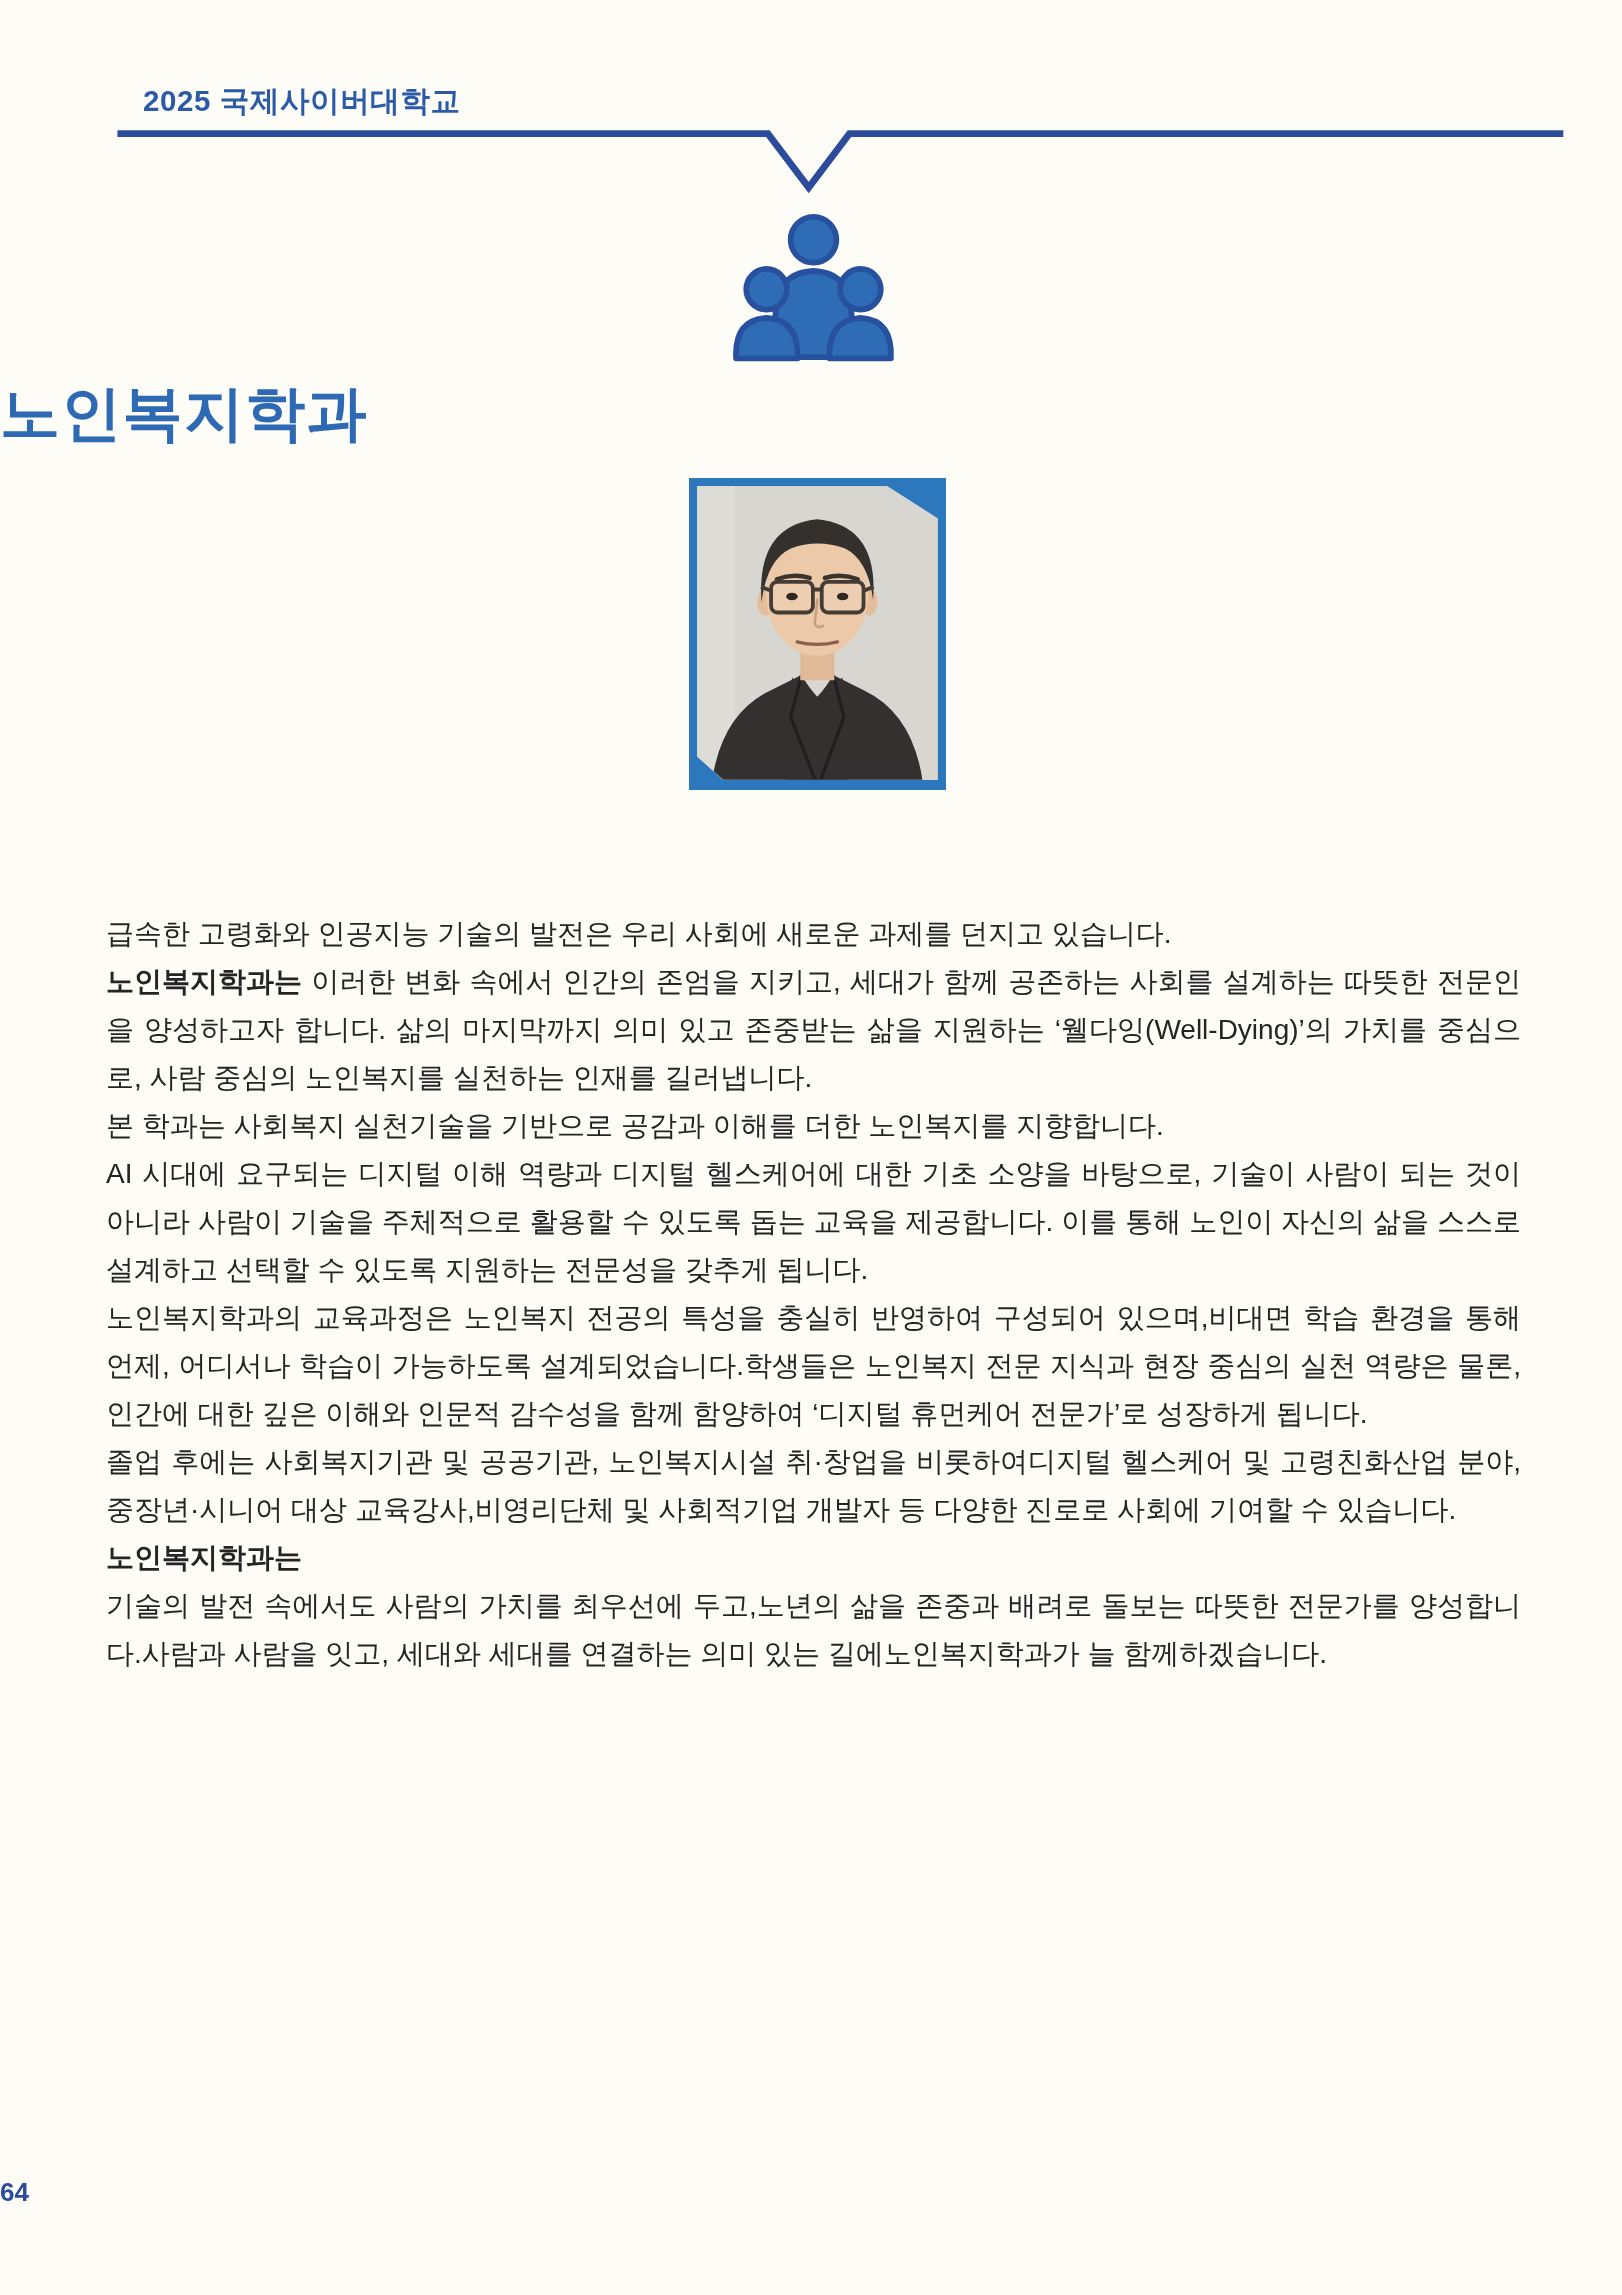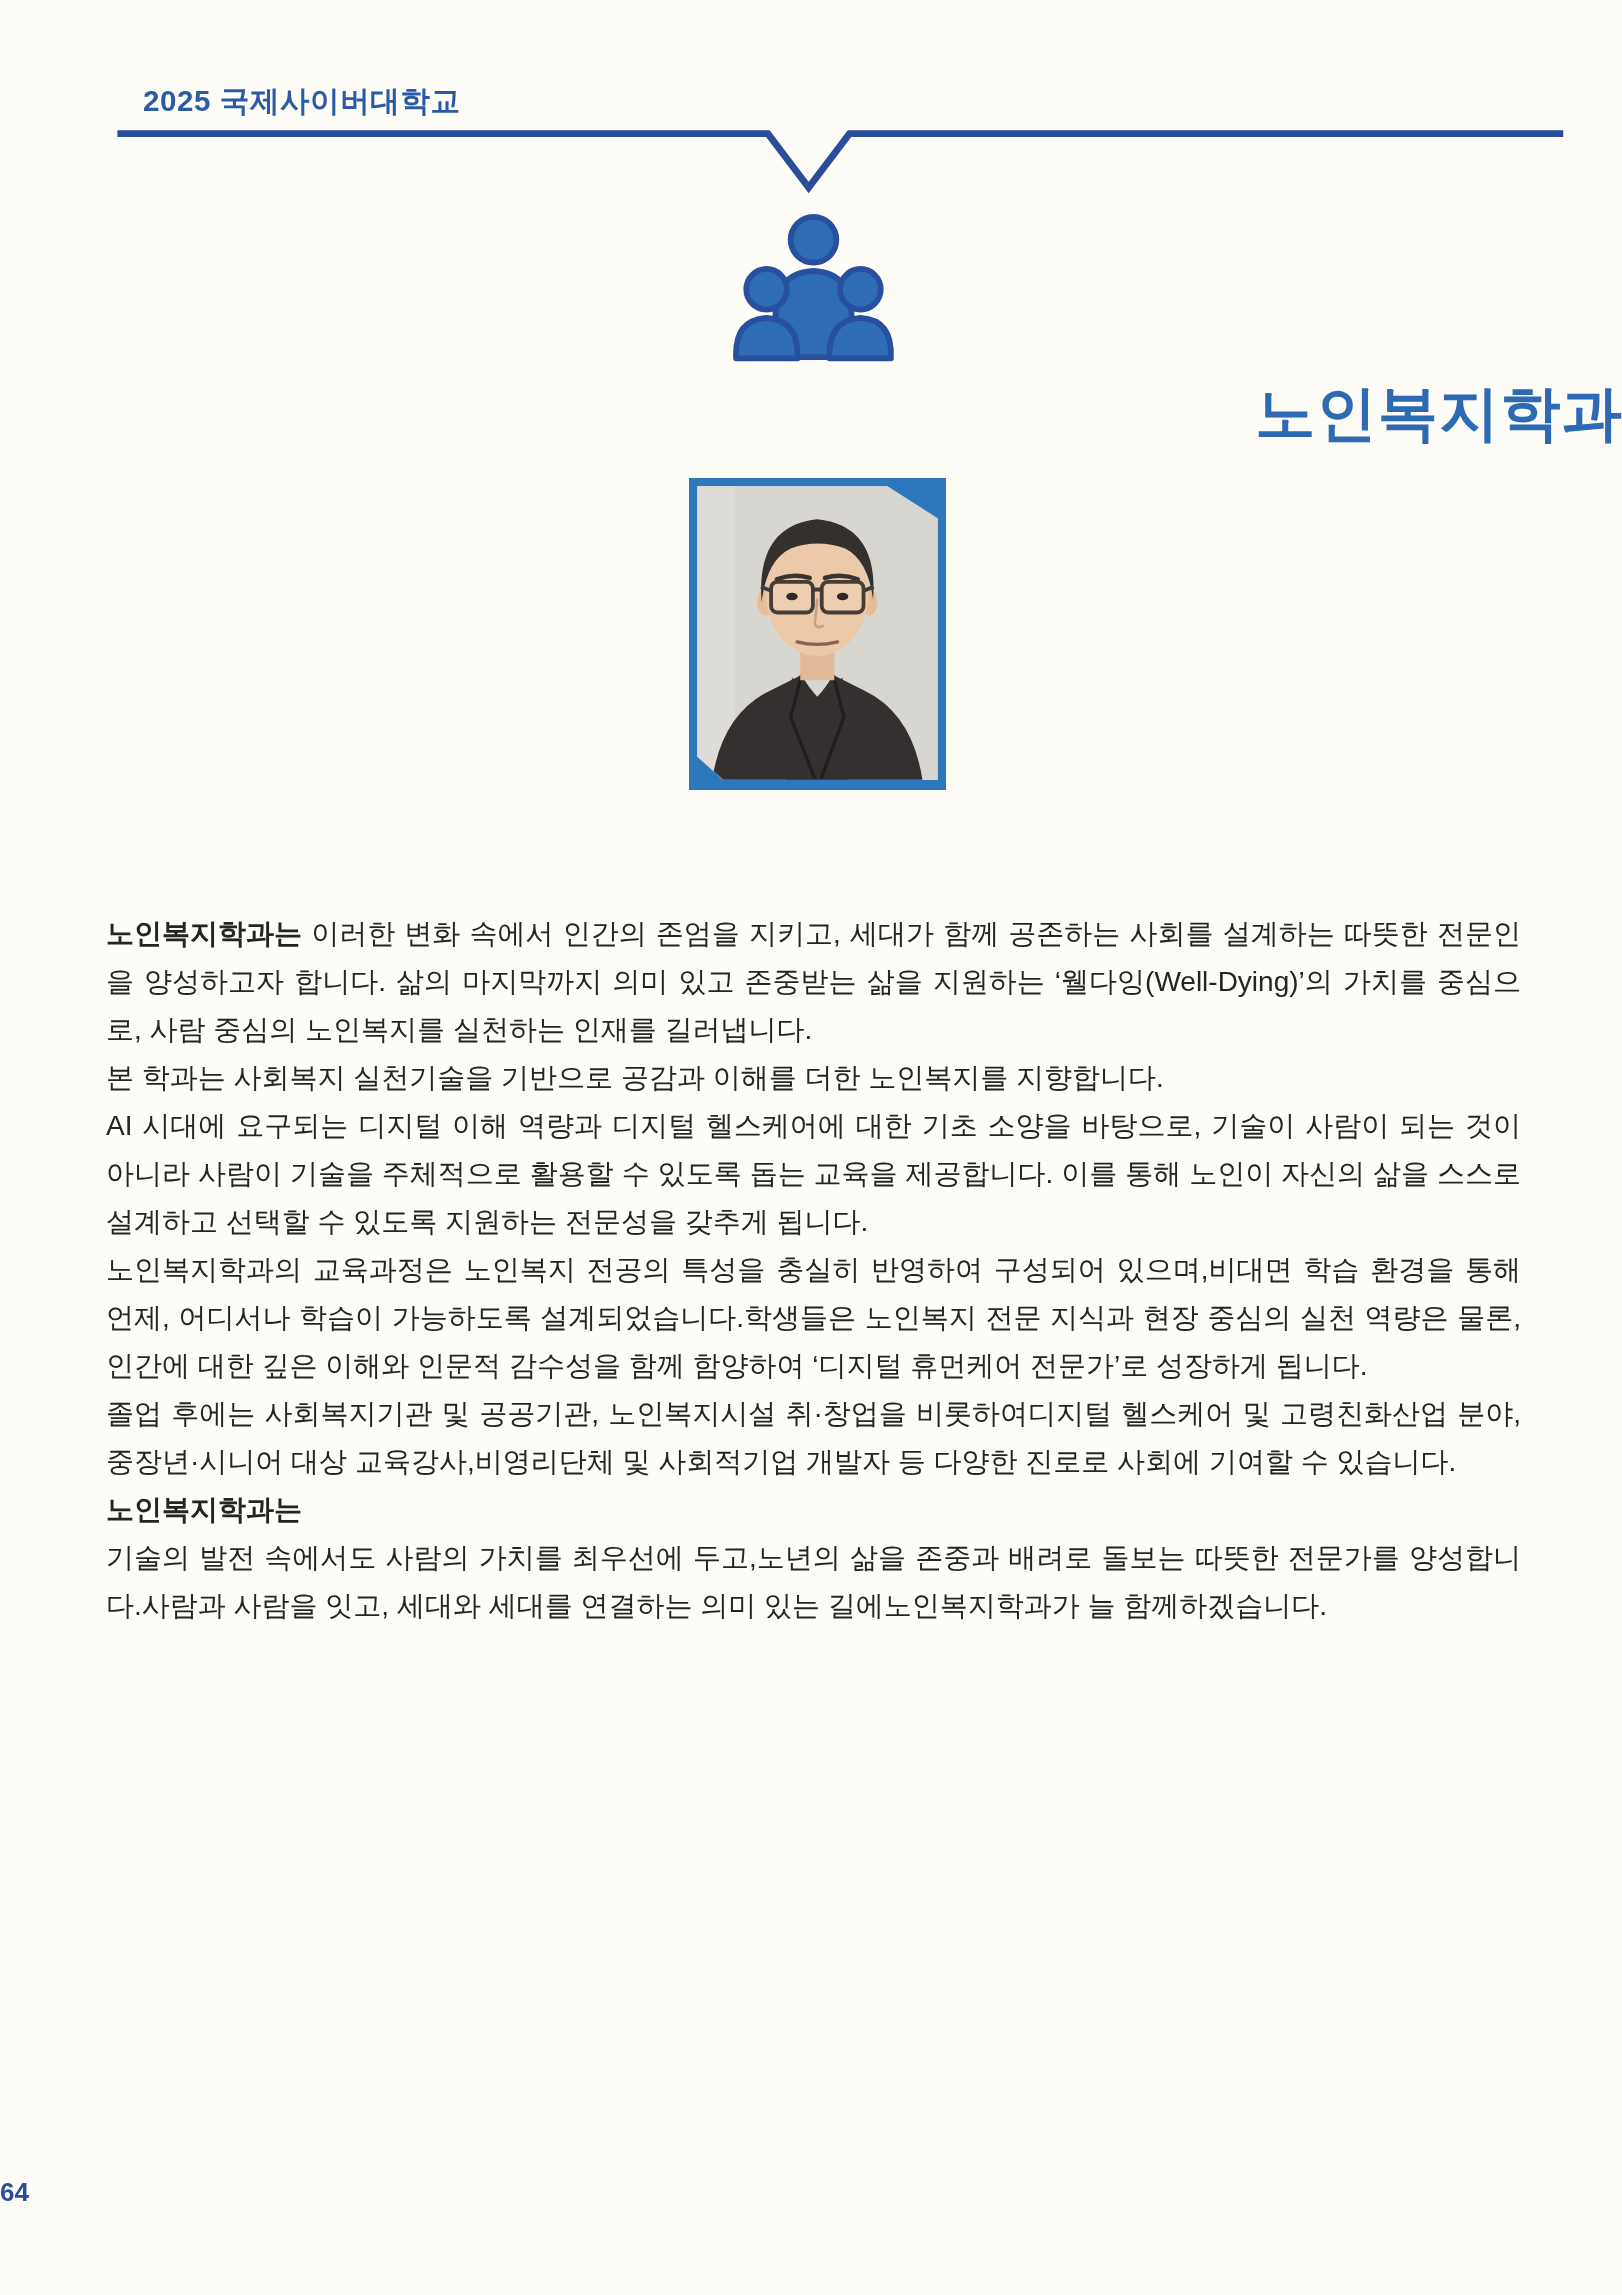--- a/index.html
+++ b/index.html
@@ -15,21 +15,21 @@
     position:absolute;left:115px;top:82px;
     font-size:29.5px;font-weight:700;
     color:var(--header-blue,#2b5ba7);
     letter-spacing:0.6px;
     margin-left:28px;
   }
   .divider-svg{position:absolute;left:0;top:0;width:1623px;height:207px;}
   .people-icon{position:absolute;left:731px;top:210px;width:165px;height:156px;}
   .dept-title{
     position:absolute;left:0;top:374px;width:100%;
-    margin:0;text-align:right;
+    margin:0;text-align:left;
     font-size:60px;font-weight:700;letter-spacing:1.3px;
     color:var(--title-blue,#2e6ab3);
   }
   .photo-frame{
     position:absolute;left:689px;top:478px;width:257px;height:312px;
     background:var(--frame-blue,#2d77bd);
   }
   .photo-inner{
     position:absolute;left:8.2px;top:8.2px;right:8.2px;bottom:10px;
     background:#d7d6d1;
@@ -123,20 +123,21 @@
 
         <path d="M190,178 L186,216 Q190,224 199,219" stroke="#c99f82" stroke-width="4" fill="none" stroke-linecap="round"></path>
 
         <path d="M158,244 Q190,252 222,244" stroke="#8d5f51" stroke-width="5" fill="none" stroke-linecap="round"></path>
       </svg>
     </div>
   </div>
 
 
   <div class="body-text">
+      <p><span>급속한 고령화와 인공지능 기술의 발전은 우리 사회에 새로운 과제를 던지고 있습니다.</span></p>
       <p><b>노인복지학과는</b><span> 이러한 변화 속에서 인간의 존엄을 지키고, 세대가 함께 공존하는 사회를 설계하는 따뜻한 전문인을 양성하고자 합니다. 삶의 마지막까지 의미 있고 존중받는 삶을 지원하는 ‘웰다잉(Well-Dying)’의 가치를 중심으로, 사람 중심의 노인복지를 실천하는 인재를 길러냅니다.</span></p>
       <p><span>본 학과는 사회복지 실천기술을 기반으로 공감과 이해를 더한 노인복지를 지향합니다.</span></p>
       <p><span>AI 시대에 요구되는 디지털 이해 역량과 디지털 헬스케어에 대한 기초 소양을 바탕으로, 기술이 사람이 되는 것이 아니라 사람이 기술을 주체적으로 활용할 수 있도록 돕는 교육을 제공합니다. 이를 통해 노인이 자신의 삶을 스스로 설계하고 선택할 수 있도록 지원하는 전문성을 갖추게 됩니다.</span></p>
       <p><span>노인복지학과의 교육과정은 노인복지 전공의 특성을 충실히 반영하여 구성되어 있으며,비대면 학습 환경을 통해 언제, 어디서나 학습이 가능하도록 설계되었습니다.학생들은 노인복지 전문 지식과 현장 중심의 실천 역량은 물론, 인간에 대한 깊은 이해와 인문적 감수성을 함께 함양하여 ‘디지털 휴먼케어 전문가’로 성장하게 됩니다.</span></p>
       <p><span>졸업 후에는 사회복지기관 및 공공기관, 노인복지시설 취·창업을 비롯하여디지털 헬스케어 및 고령친화산업 분야, 중장년·시니어 대상 교육강사,비영리단체 및 사회적기업 개발자 등 다양한 진로로 사회에 기여할 수 있습니다.</span></p>
       <p><b>노인복지학과는</b></p>
       <p><span>기술의 발전 속에서도 사람의 가치를 최우선에 두고,노년의 삶을 존중과 배려로 돌보는 따뜻한 전문가를 양성합니다.사람과 사람을 잇고, 세대와 세대를 연결하는 의미 있는 길에노인복지학과가 늘 함께하겠습니다.</span></p>
     </div>
 
   <div class="page-number">64</div>

